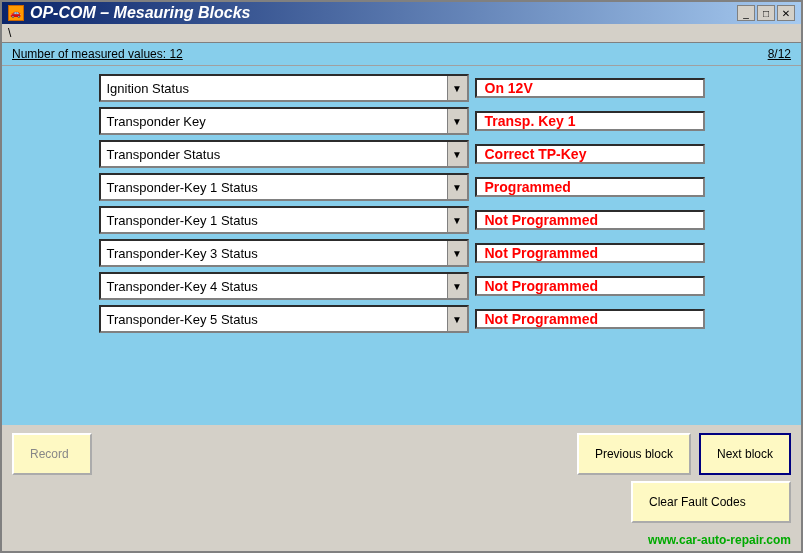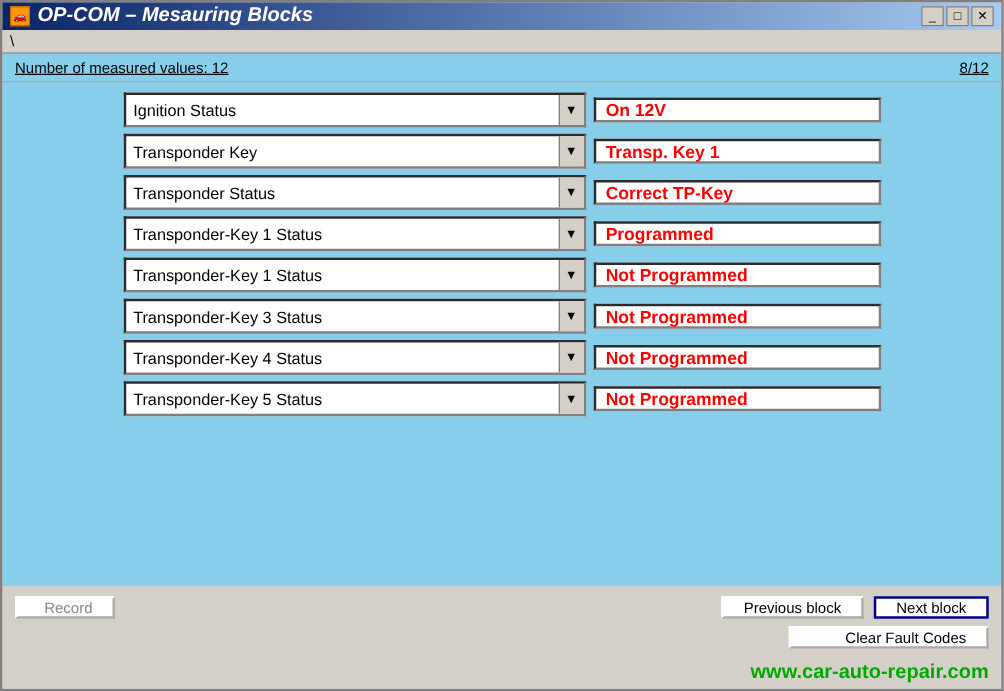--- a/index.html
+++ b/index.html
@@ -140,39 +140,39 @@
       flex-direction: column;
       gap: 6px;
     }
     .bottom-row {
       display: flex;
       align-items: center;
       gap: 10px;
       justify-content: space-between;
     }
     .btn {
-      background: #ffffff;
+      background: #fef9c3;
       border: 2px outset #ffffff;
-      padding: 0 16px;
+      padding: 12px 16px;
       font-size: 12px;
       cursor: pointer;
       min-width: 80px;
-      text-align: right;
+      text-align: left;
       color: black;
     }
     .btn:disabled, .btn.disabled {
       color: #888;
     }
     .btn.primary {
       border: 2px solid #000080;
     }
     .website {
       text-align: right;
       color: #00aa00;
-      font-size: 16px;
+      font-size: 12px;
       font-weight: bold;
       padding: 2px 10px 4px 0;
       background: #d4d0c8;
     }
   </style>
 </head>
 <body>
 
 <div class="window">
 

